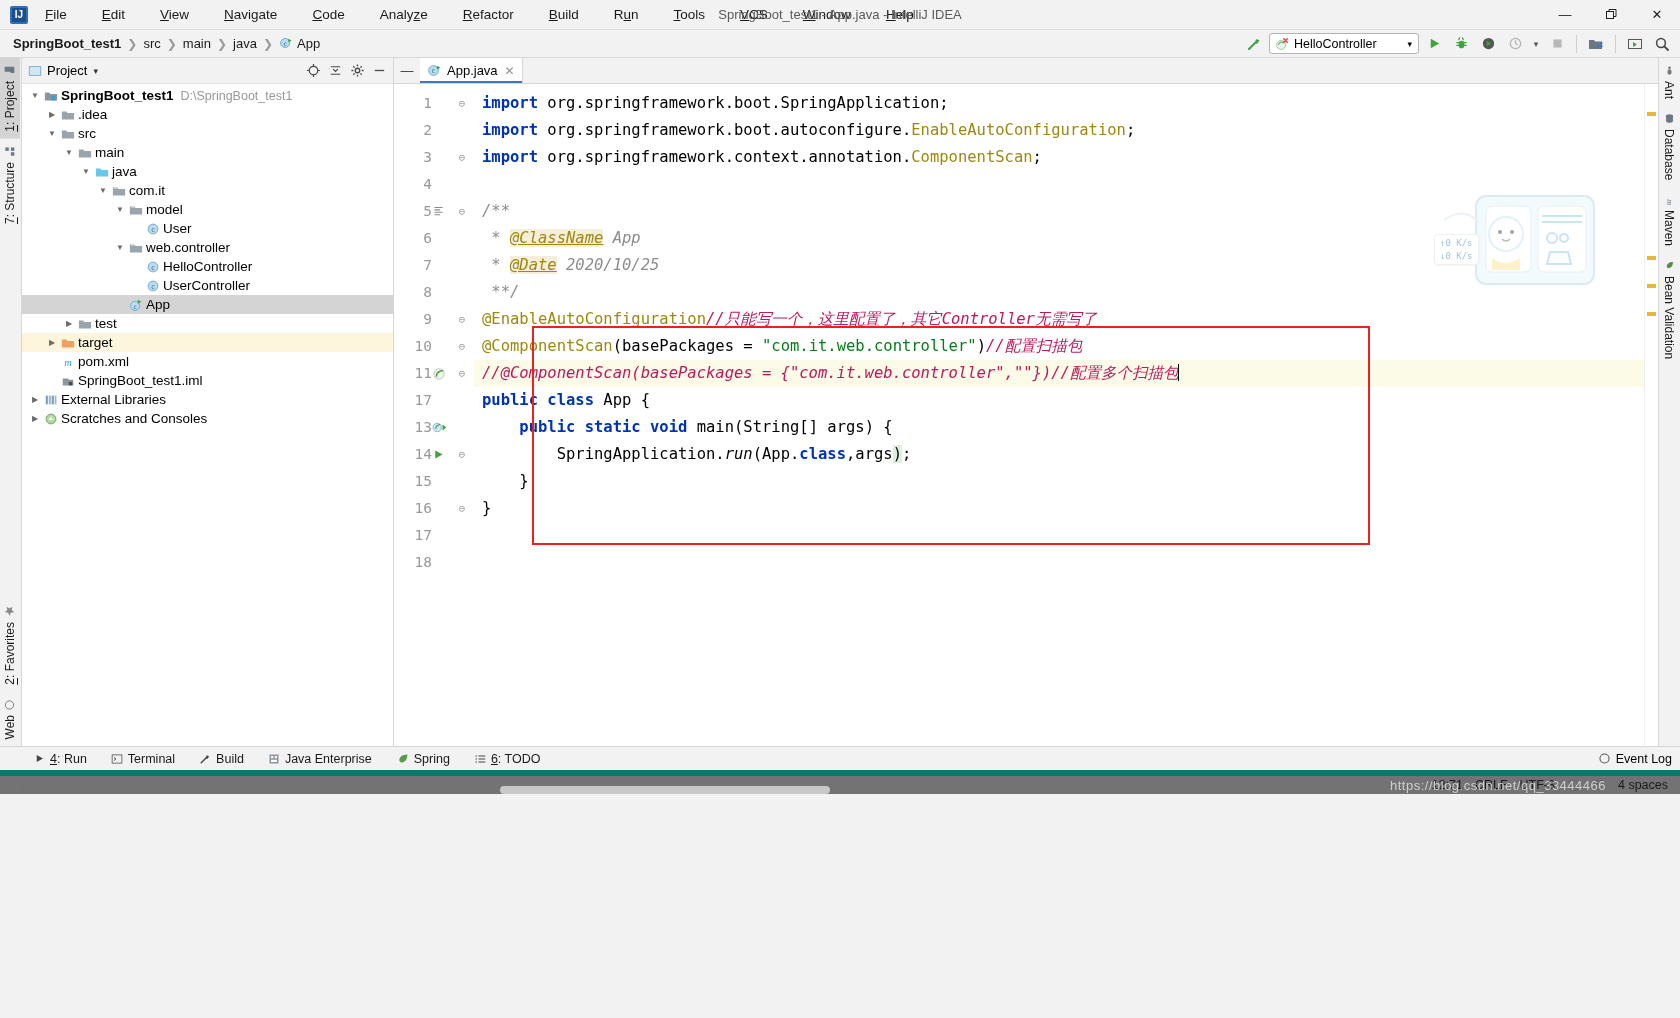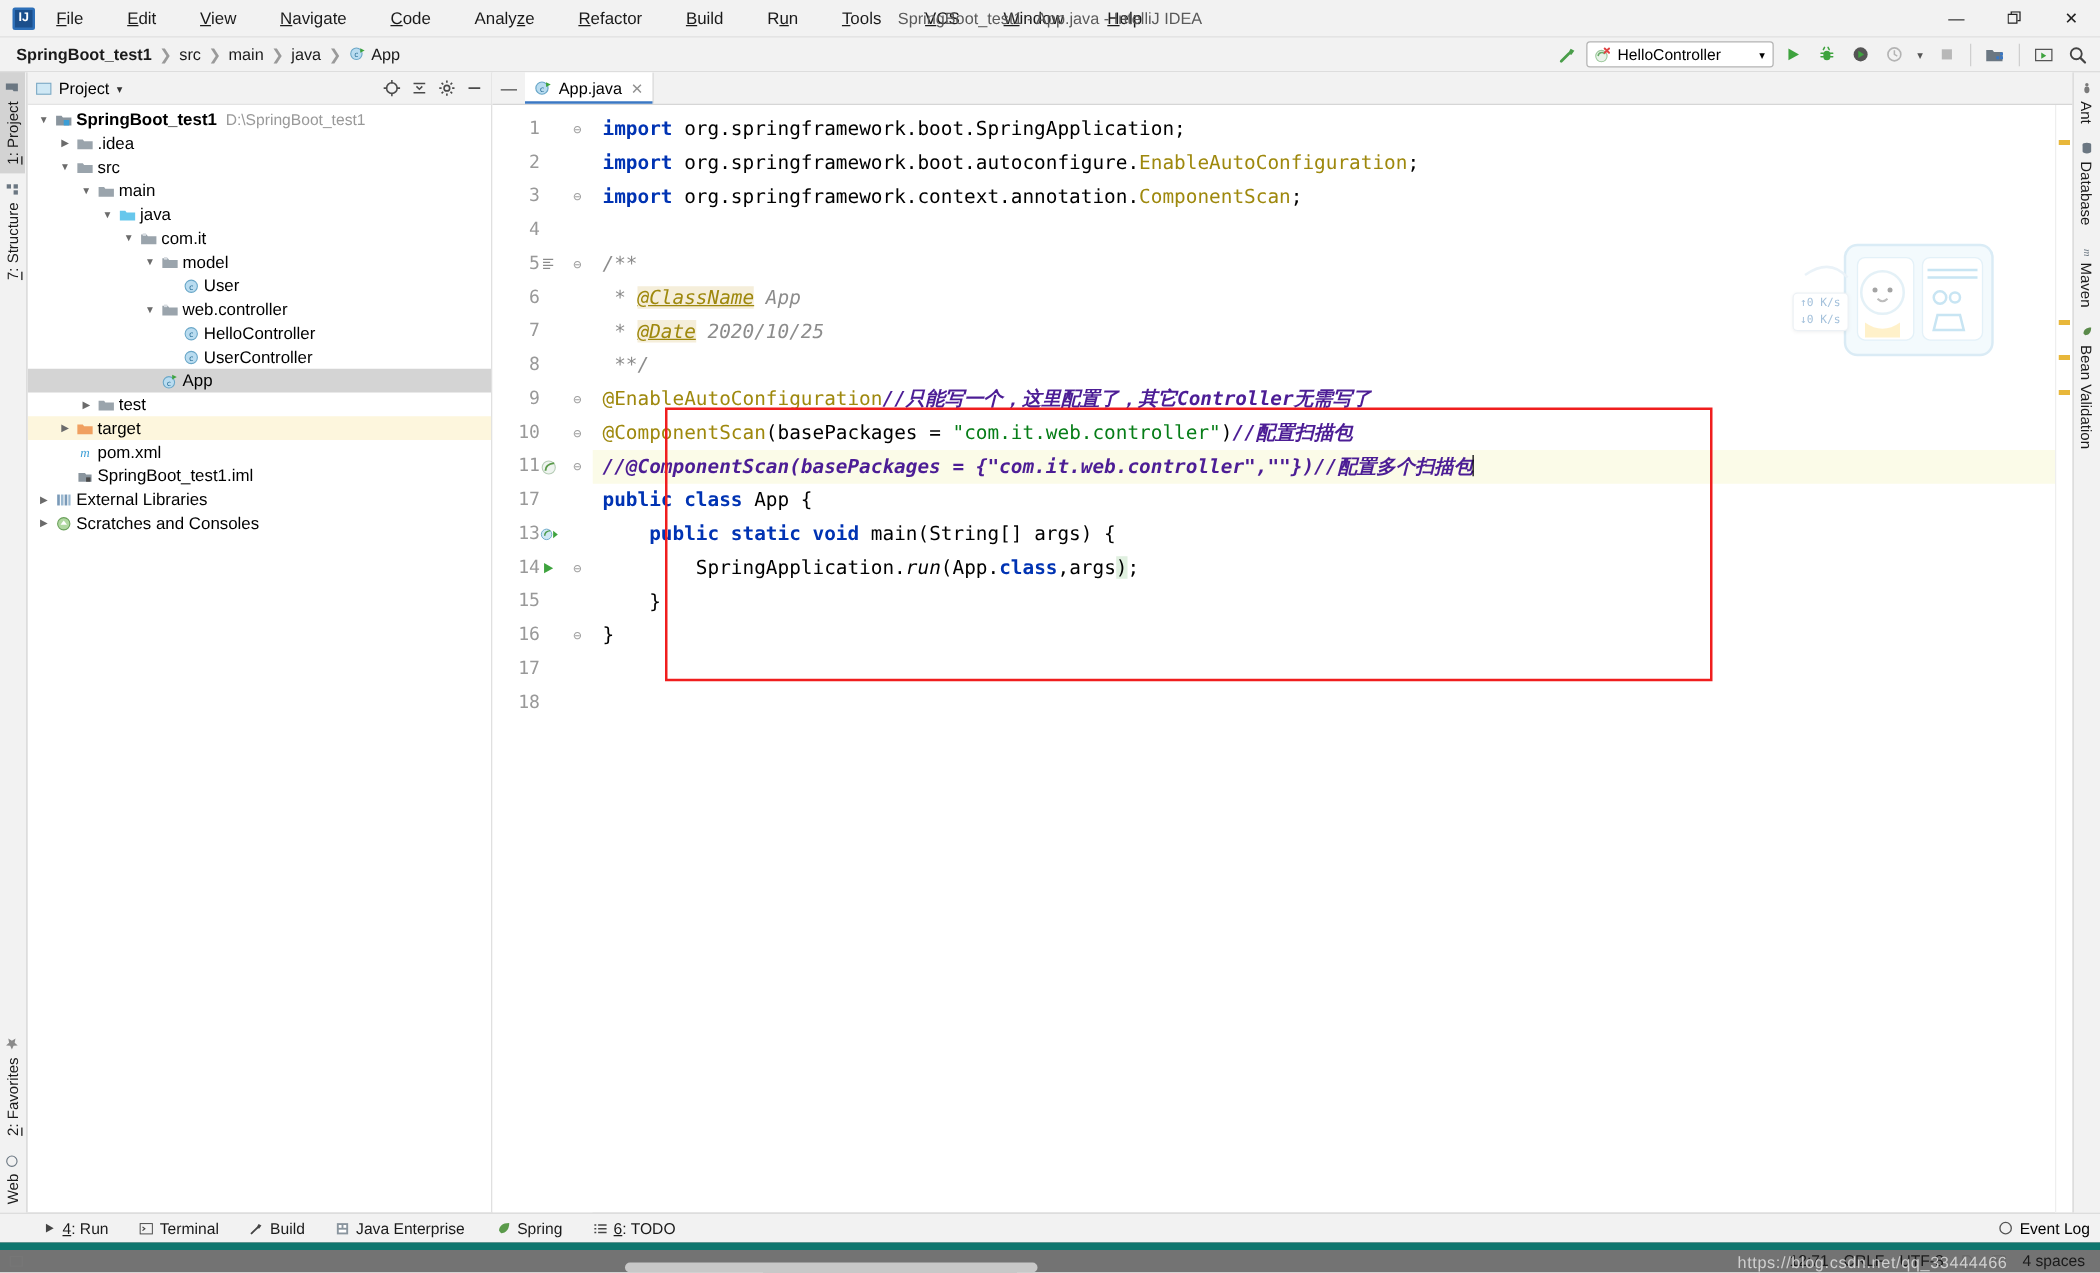--- a/index.html
+++ b/index.html
@@ -4,21 +4,21 @@
 <style>
   * { box-sizing: border-box; margin: 0; padding: 0; }
   html, body {
     width: 1680px; height: 1018px;
     font-family: "Liberation Sans", sans-serif;
     font-size: 13px;
     color: #000;
     background: #f2f2f2;
     overflow: hidden;
   }
-  .app { position: relative; width: 1680px; height: 1018px; display: flex; flex-direction: column; }
+  .app { position: relative; width: 1680px; height: 794px; display: flex; flex-direction: column; }
 
   
   .titlebar {
     height: 30px; background: #f2f2f2; display: flex; align-items: center;
     border-bottom: 1px solid #e0e0e0; position: relative; flex: 0 0 30px;
   }
   .ij-logo {
     width: 18px; height: 18px; margin: 0 8px 0 10px; background: #1b4f8c;
     color: #fff; font-size: 10px; font-weight: bold; display: flex;
     align-items: center; justify-content: center; border-radius: 2px;
@@ -127,21 +127,21 @@
 
   .codearea {
     flex: 1 1 auto; position: relative; padding-top: 6px; overflow: hidden;
     font-family: "DejaVu Sans Mono", monospace; font-size: 15.5px; min-width: 0;
   }
   .cline { height: 27px; line-height: 27px; white-space: pre; padding-left: 8px; }
   .cline.hl { background: #fbfbe8; }
   .kw { color: #0033b3; font-weight: bold; }
   .str { color: #067d17; }
   .ann { color: #9e880d; }
-  .cmt { color: #4c1d95; font-style: italic; font-weight: bold; }
+  .cmt { color: #be185d; font-style: italic; }
   .doc { color: #8c8c8c; font-style: italic; }
   .tagdoc { color: #9e880d; font-style: italic; background: #f5eeda; text-decoration: underline; }
   .ident { color: #000; }
   .italic { font-style: italic; }
   .squiggle { text-decoration: underline wavy #3ba33b; text-underline-offset: 3px; }
   .paren-hl { background: #e0f0e0; }
   .caret-bar { display:inline-block; width:1px; height:17px; background:#000; vertical-align:-3px; }
 
   .redbox {
     position: absolute; border: 2px solid #f01e1e; pointer-events: none;

